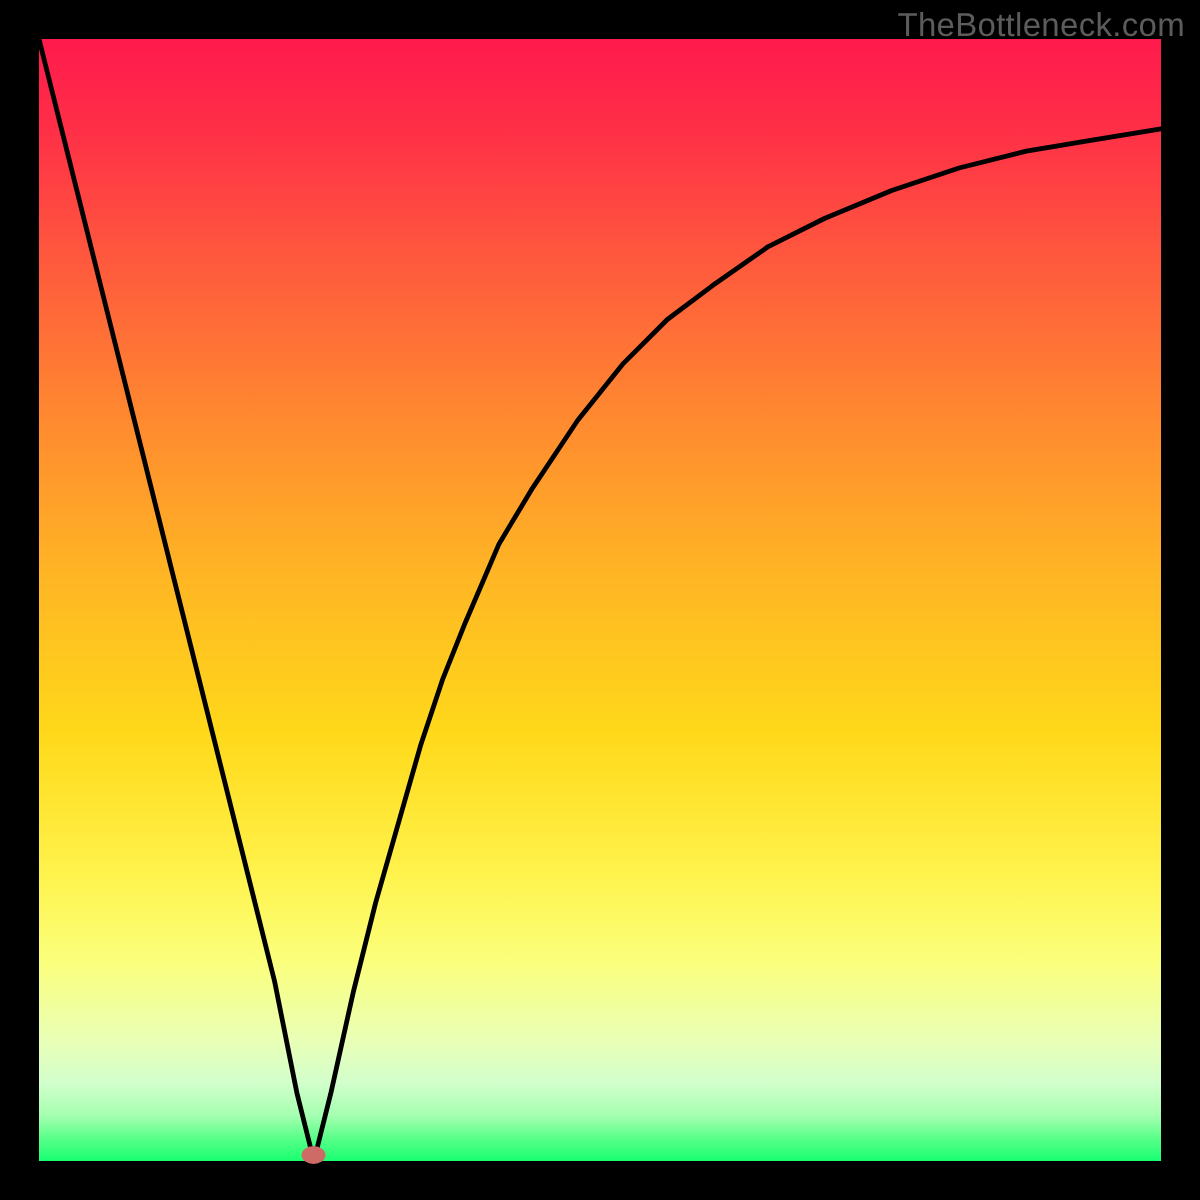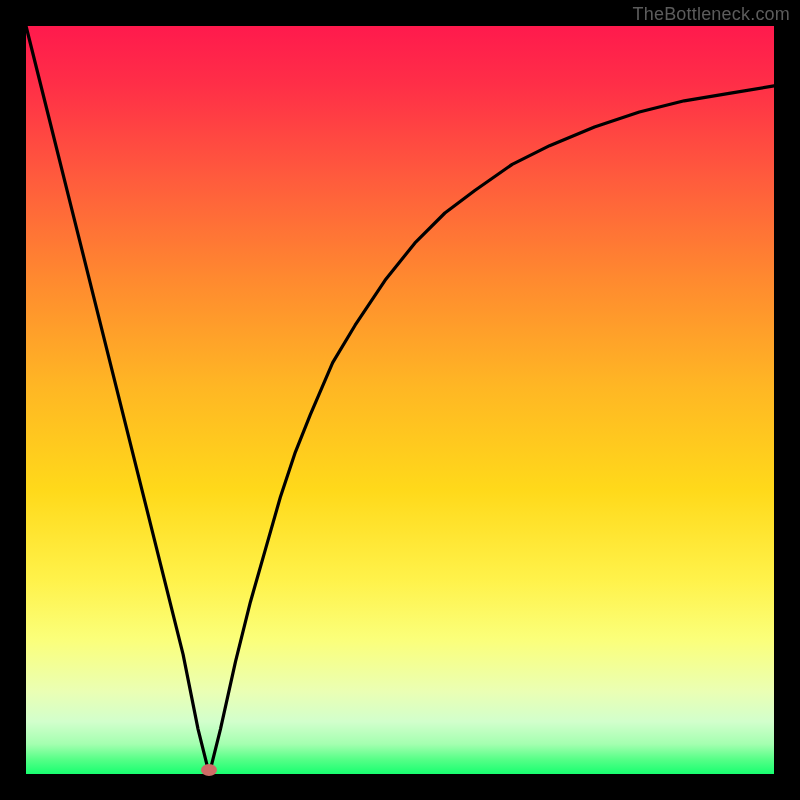--- a/index.html
+++ b/index.html
@@ -38,21 +38,21 @@
       #a4ffb0 96%,
       #58ff88 98%,
       #18ff70 100%
     );
   }
   .watermark {
     position: absolute;
     top: 4px;
     right: 10px;
     color: #5c5c5c;
-    font-size: 18px;
+    font-size: 22px;
     font-weight: 500;
     letter-spacing: 0.2px;
     user-select: none;
   }
   .curve-svg {
     position: absolute;
     left: 0;
     top: 0;
     width: 748px;
     height: 748px;

